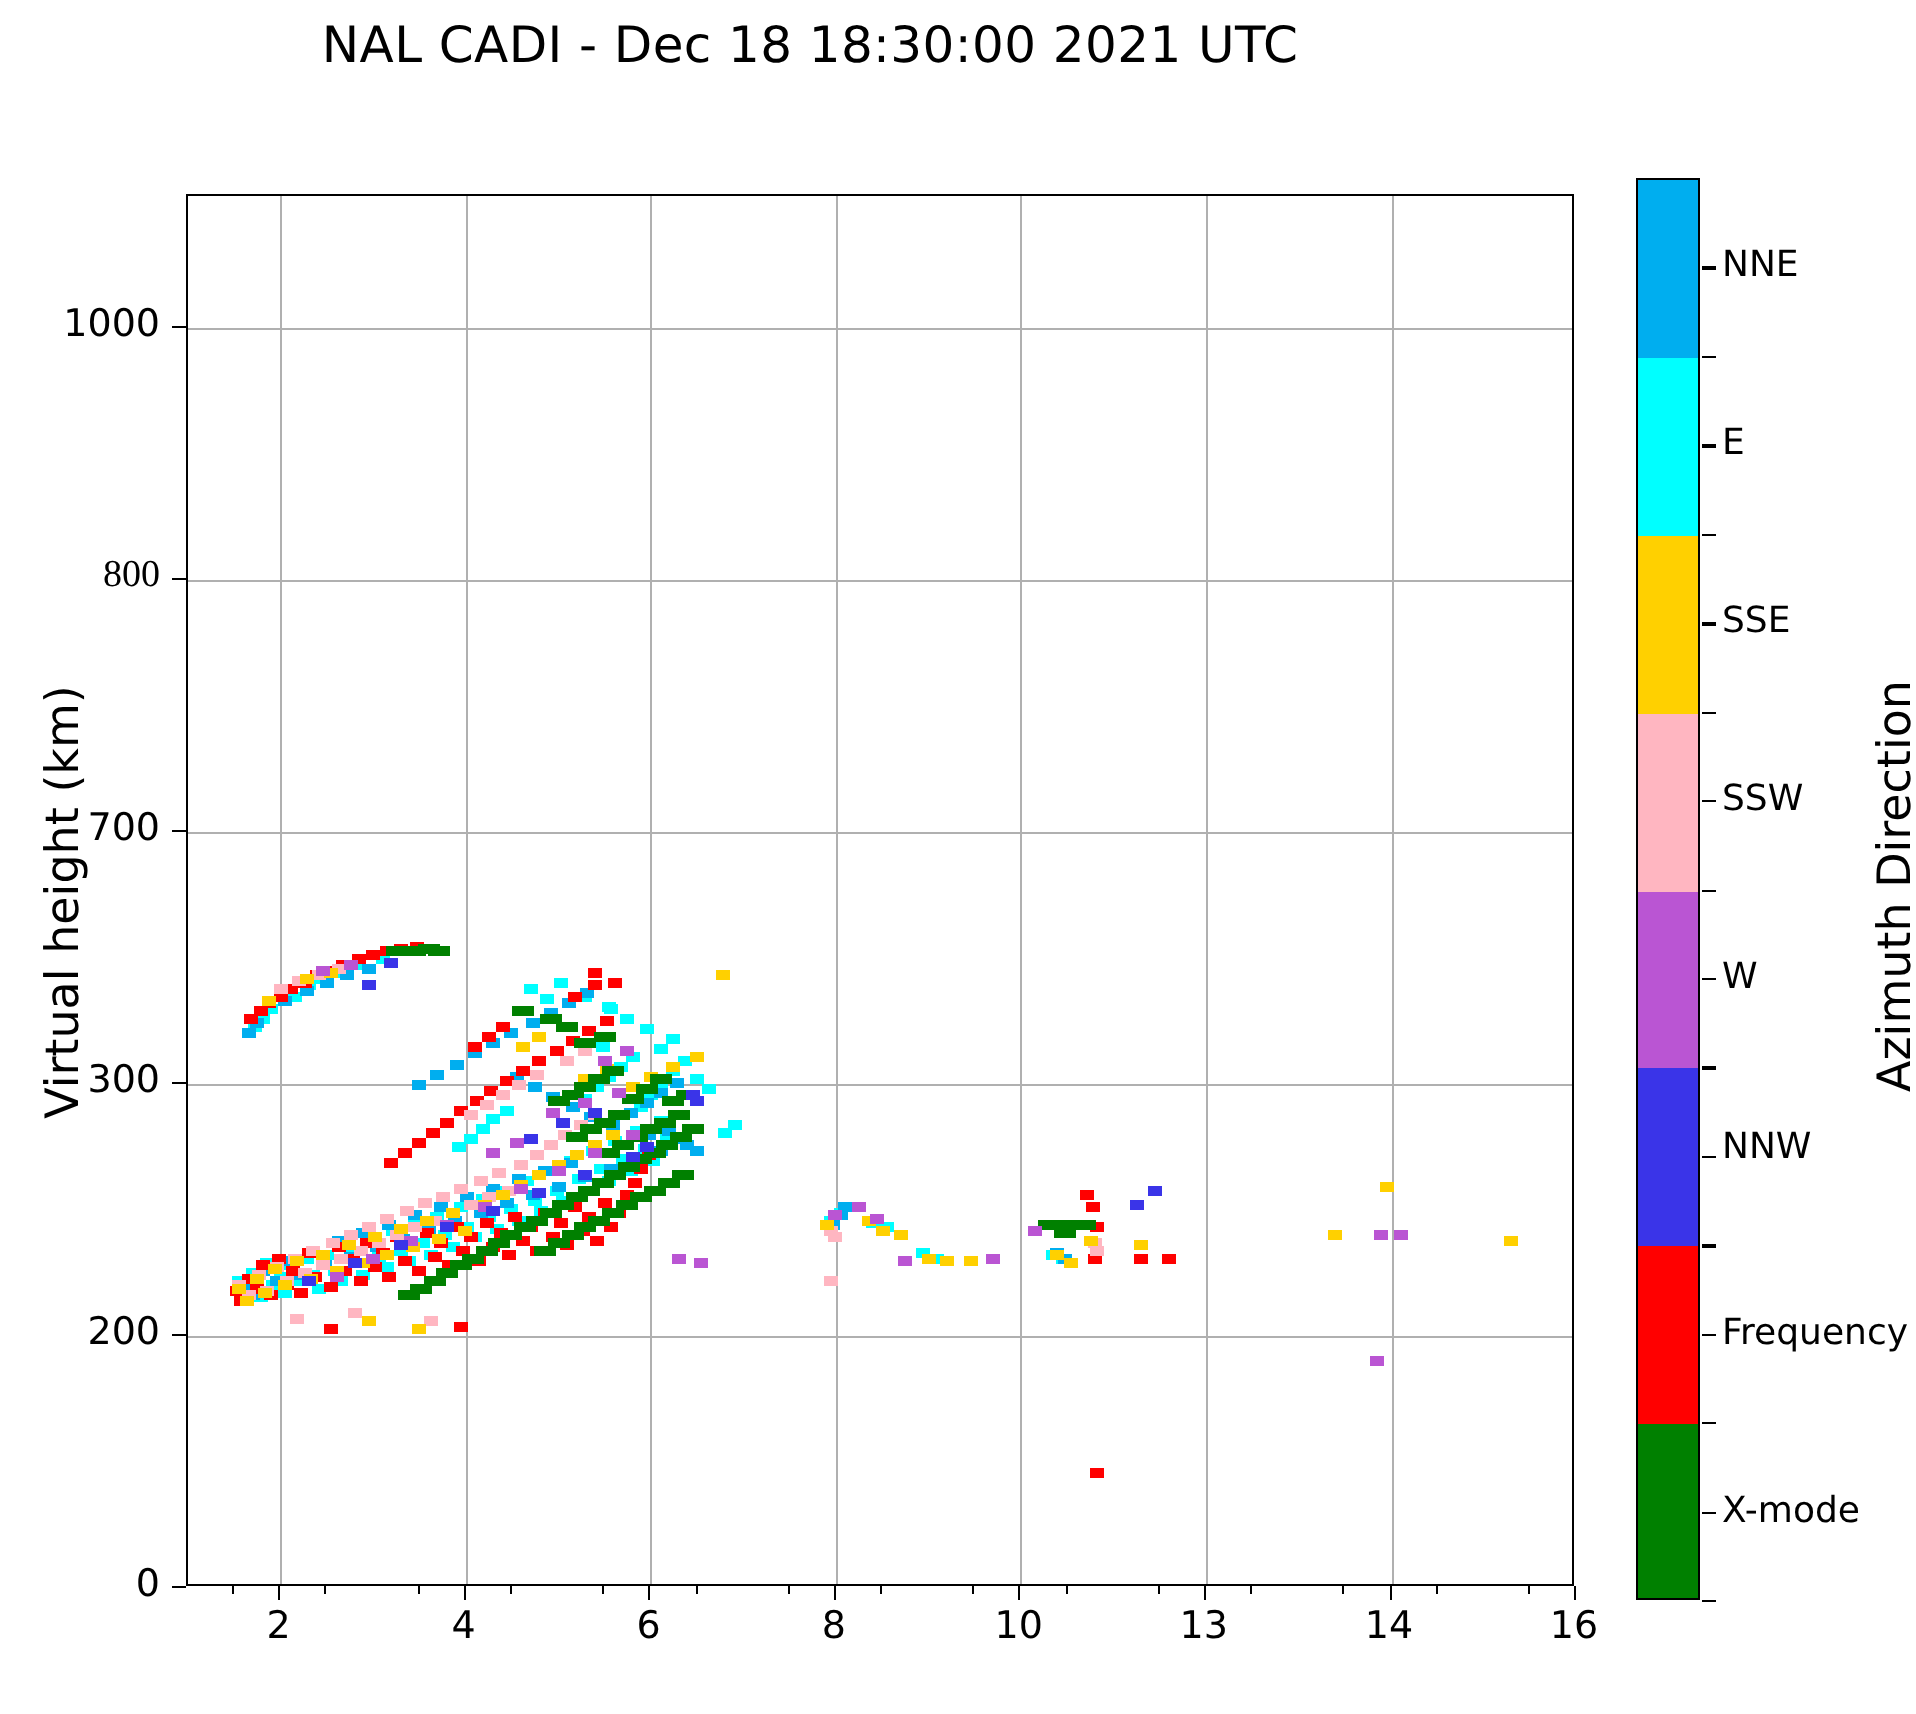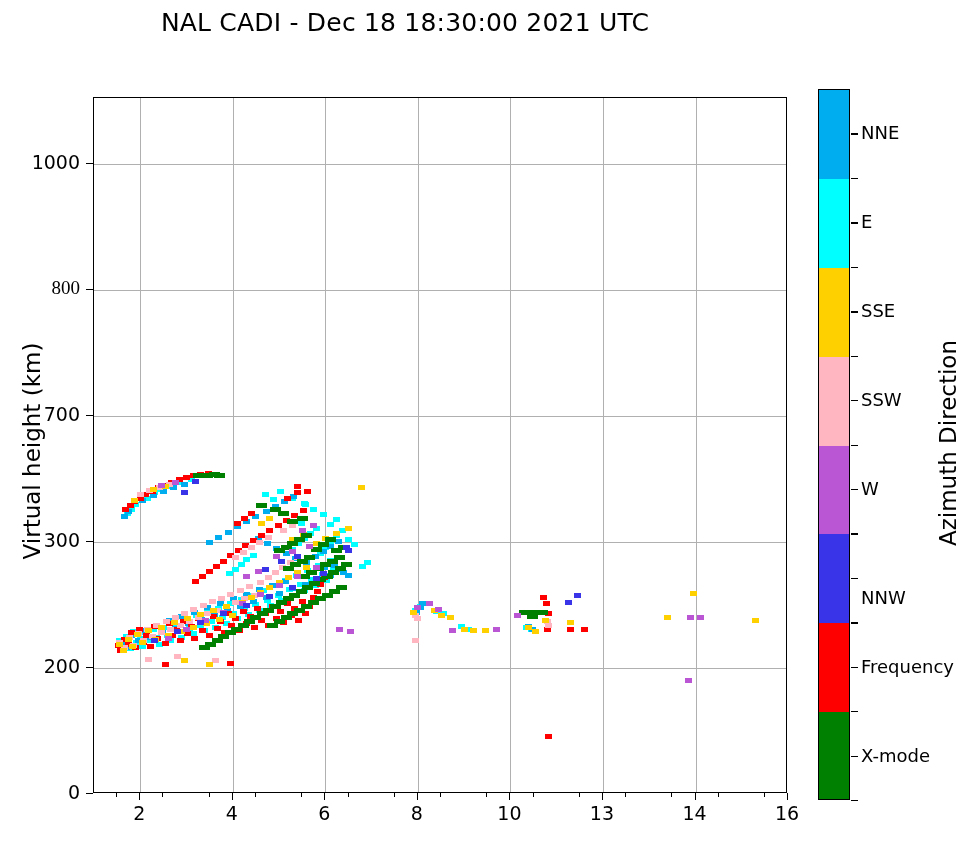--- a/index.html
+++ b/index.html
@@ -655,21 +655,21 @@
       <div class="ctick" style="top: 311.2px;"></div>
       <div class="clabel" style="top: 311.2px;">SSE</div>
       <div class="ctick" style="top: 355.6px;"></div>
       <div class="ctick" style="top: 400.1px;"></div>
       <div class="clabel" style="top: 400.1px;">SSW</div>
       <div class="ctick" style="top: 444.5px;"></div>
       <div class="ctick" style="top: 488.9px;"></div>
       <div class="clabel" style="top: 488.9px;">W</div>
       <div class="ctick" style="top: 533.4px;"></div>
       <div class="ctick" style="top: 577.8px;"></div>
-      <div class="clabel" style="top: 598px;">NNW</div>
+      <div class="clabel" style="top: 574px;">NNW</div>
       <div class="ctick" style="top: 622.3px;"></div>
       <div class="ctick" style="top: 666.7px;"></div>
       <div class="clabel" style="top: 666.7px;">Frequency</div>
       <div class="ctick" style="top: 711.1px;"></div>
       <div class="ctick" style="top: 755.6px;"></div>
       <div class="clabel" style="top: 755.6px;">X-mode</div>
       <div class="ctick" style="top: 800px;"></div>
     </div>
   <div class="cbar-title">Azimuth Direction</div>
 

